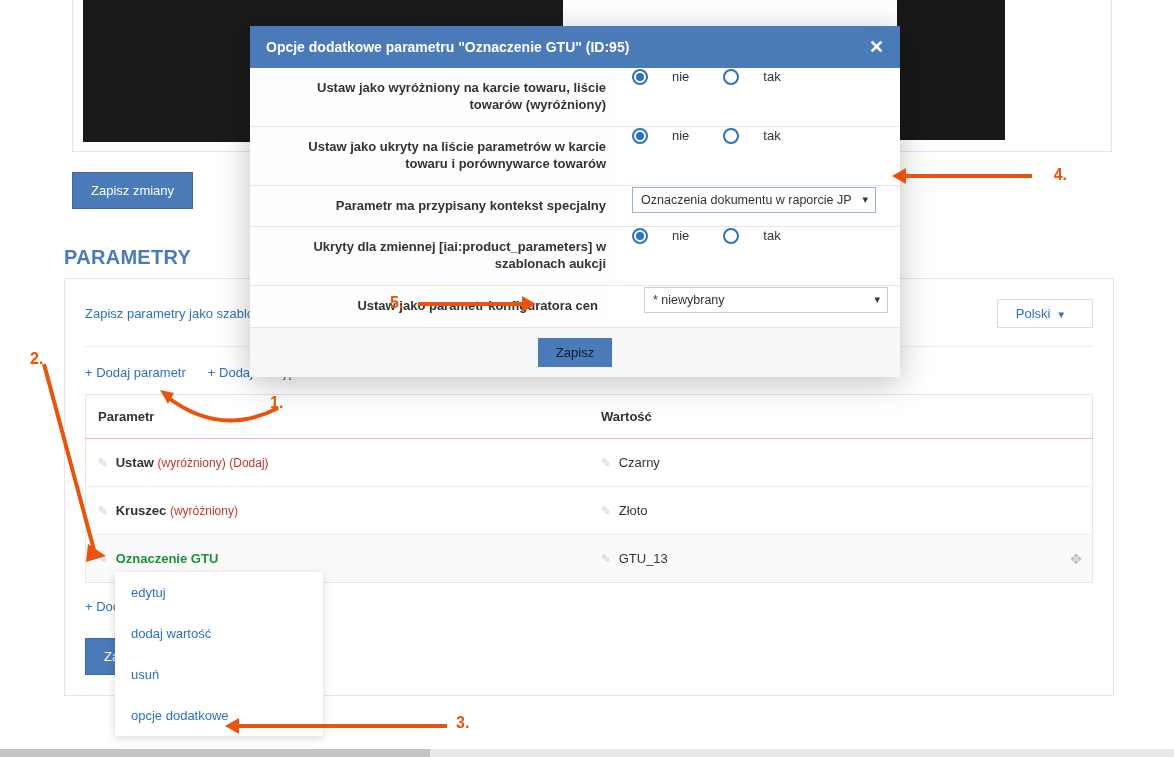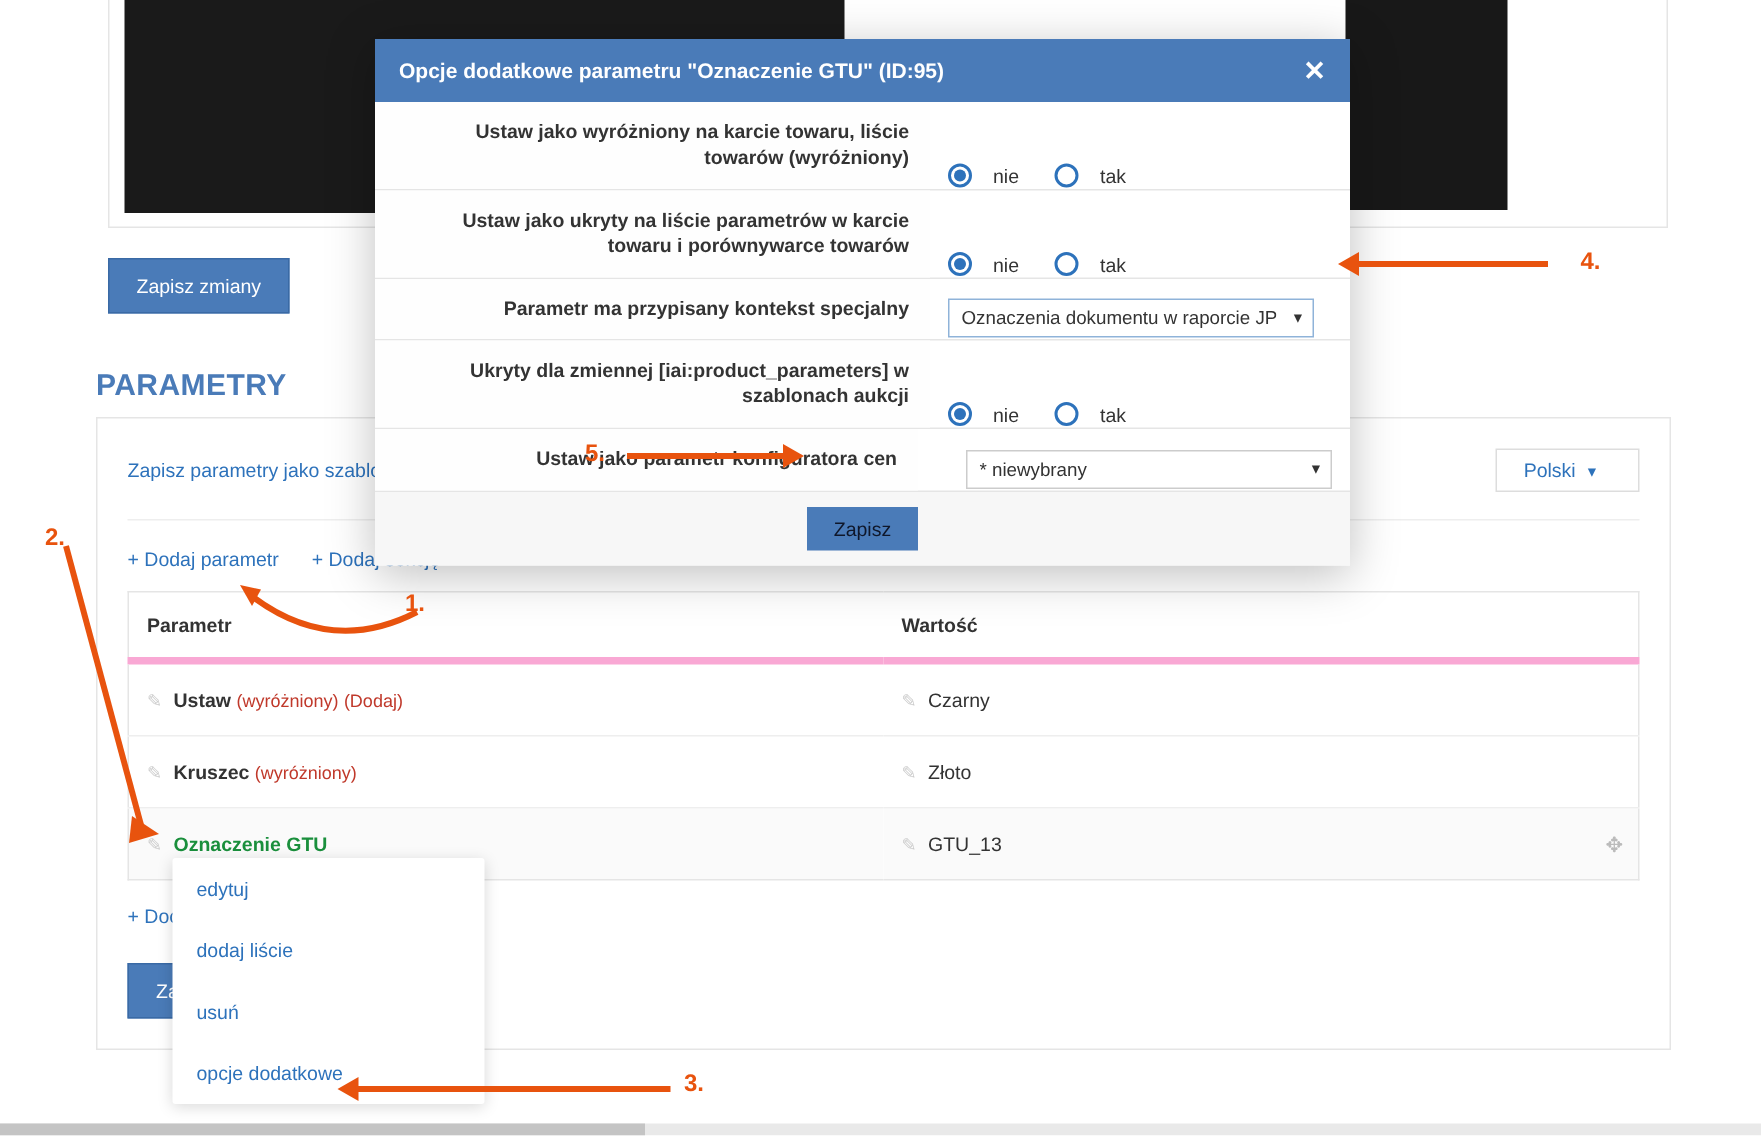--- a/index.html
+++ b/index.html
@@ -21,21 +21,21 @@
   
   .panel-top { display: flex; justify-content: space-between; align-items: center; padding-bottom: 18px; border-bottom: 1px solid #eee; margin-bottom: 18px; }
   .link { color: #2d72bb; font-size: 13px; cursor: pointer; }
   .lang-select { border: 1px solid #ddd; padding: 6px 28px 6px 18px; background: #fff; color: #2d72bb; cursor: pointer; position: relative; }
   .lang-select::after { content:"▾"; color:#2d72bb; margin-left:8px; font-size:11px; }
   
   .add-row { display: flex; gap: 22px; margin-bottom: 14px; }
   .add-link { color: #2d72bb; cursor: pointer; font-size: 13px; }
   
   .tbl { border: 1px solid #e5e5e5; border-collapse: collapse; width: 100%; }
-  .tbl th { text-align: left; font-weight: 600; font-size: 13px; padding: 14px 12px; background: #fff; border-bottom: 5px solid #f9a8d4; }
+  .tbl th { text-align: left; font-weight: 600; font-size: 13px; padding: 14px 12px; background: #fff; border-bottom: 1px solid #f9a8d4; }
   .tbl td { padding: 16px 12px; border-bottom: 1px solid #eee; font-size: 13px; position: relative; }
   .tbl tr:last-child td { border-bottom: none; }
   .th-col1 { width: 50%; }
   .pencil { color: #ccc; font-size: 12px; margin-right: 4px; }
   .pname { font-weight: 600; }
   .tag-w { color: #c0392b; font-size: 12px; }
   .tag-s { color: #c0392b; font-size: 12px; }
   .pname-green { color: #1a8f3c; font-weight: 600; }
   .row-selected td { background: #fafafa; }
   .drag-icon { position: absolute; right: 10px; top: 50%; transform: translateY(-50%); color: #bbb; font-size: 14px; }
@@ -46,21 +46,21 @@
   
   .ctx-menu { position: absolute; left: 115px; top: 572px; width: 208px; background: #fff; box-shadow: 0 2px 10px rgba(0,0,0,.15); border-radius: 2px; z-index: 20; }
   .ctx-menu div { padding: 13px 16px; color: #2d72bb; cursor: pointer; font-size: 13px; }
   
   
   .modal { position: absolute; left: 250px; top: 26px; width: 650px; background: #fff; box-shadow: 0 6px 30px rgba(0,0,0,.25); z-index: 50; }
   .modal-header { background: #4a7bb8; color: #fff; padding: 12px 16px; font-size: 14px; font-weight: 600; display: flex; justify-content: space-between; align-items: center; }
   .modal-close { color: #fff; cursor: pointer; font-size: 18px; line-height: 1; }
   .modal-body .mrow { display: flex; border-bottom: 1px solid #e5e5e5; }
   .modal-body .mlabel { width: 370px; text-align: right; padding: 12px 14px; font-size: 13px; font-weight: 600; color: #333; line-height: 1.3; background:#fefefe; }
-  .modal-body .mval { flex: 1; padding: 1px 12px; display: flex; align-items: flex-end; gap: 14px; }
+  .modal-body .mval { flex: 1; padding: 1px 12px; display: flex; align-items: flex-start; gap: 24px; }
   .radio { width: 16px; height: 16px; border: 2px solid #2d72bb; border-radius: 50%; display: inline-flex; align-items: center; justify-content: center; cursor: pointer; }
   .radio.checked::after { content:""; width: 8px; height: 8px; background: #2d72bb; border-radius: 50%; }
   .radio-label { font-size: 13px; margin-right: 10px; }
   .select { width: 244px; border: 1px solid #8fb3d9; padding: 5px 24px 5px 8px; font-size: 12.5px; color: #333; background: #fff; appearance: none; position: relative; }
   .select-wrap { position: relative; }
   .select-wrap::after { content:"▾"; position:absolute; right:8px; top:6px; font-size:11px; color:#333; pointer-events:none; }
   .select.plain { border-color: #ccc; margin-left: 20px; }
   .modal-footer { padding: 10px; text-align: center; background:#f7f7f7; }
   .modal-save { background: #4a7bb8; color: #0f172a; border: none; padding: 7px 18px; font-size: 13px; cursor: pointer; }
   
@@ -165,21 +165,21 @@
     <div class="add-bottom">
       <span class="add-link">+  Doc</span>
     </div>
     
     <button class="btn-primary save-bottom">Zapi</button>
   </div>
 </div>
 
 <div class="ctx-menu">
   <div>edytuj</div>
-  <div>dodaj liście</div>
+  <div>dodaj wartość</div>
   <div>usuń</div>
   <div>opcje dodatkowe</div>
 </div>
 
 <div class="modal">
   <div class="modal-header">
     <span>Opcje dodatkowe parametru "Oznaczenie GTU" (ID:95)</span>
     <span class="modal-close">✕</span>
   </div>
   <div class="modal-body">

